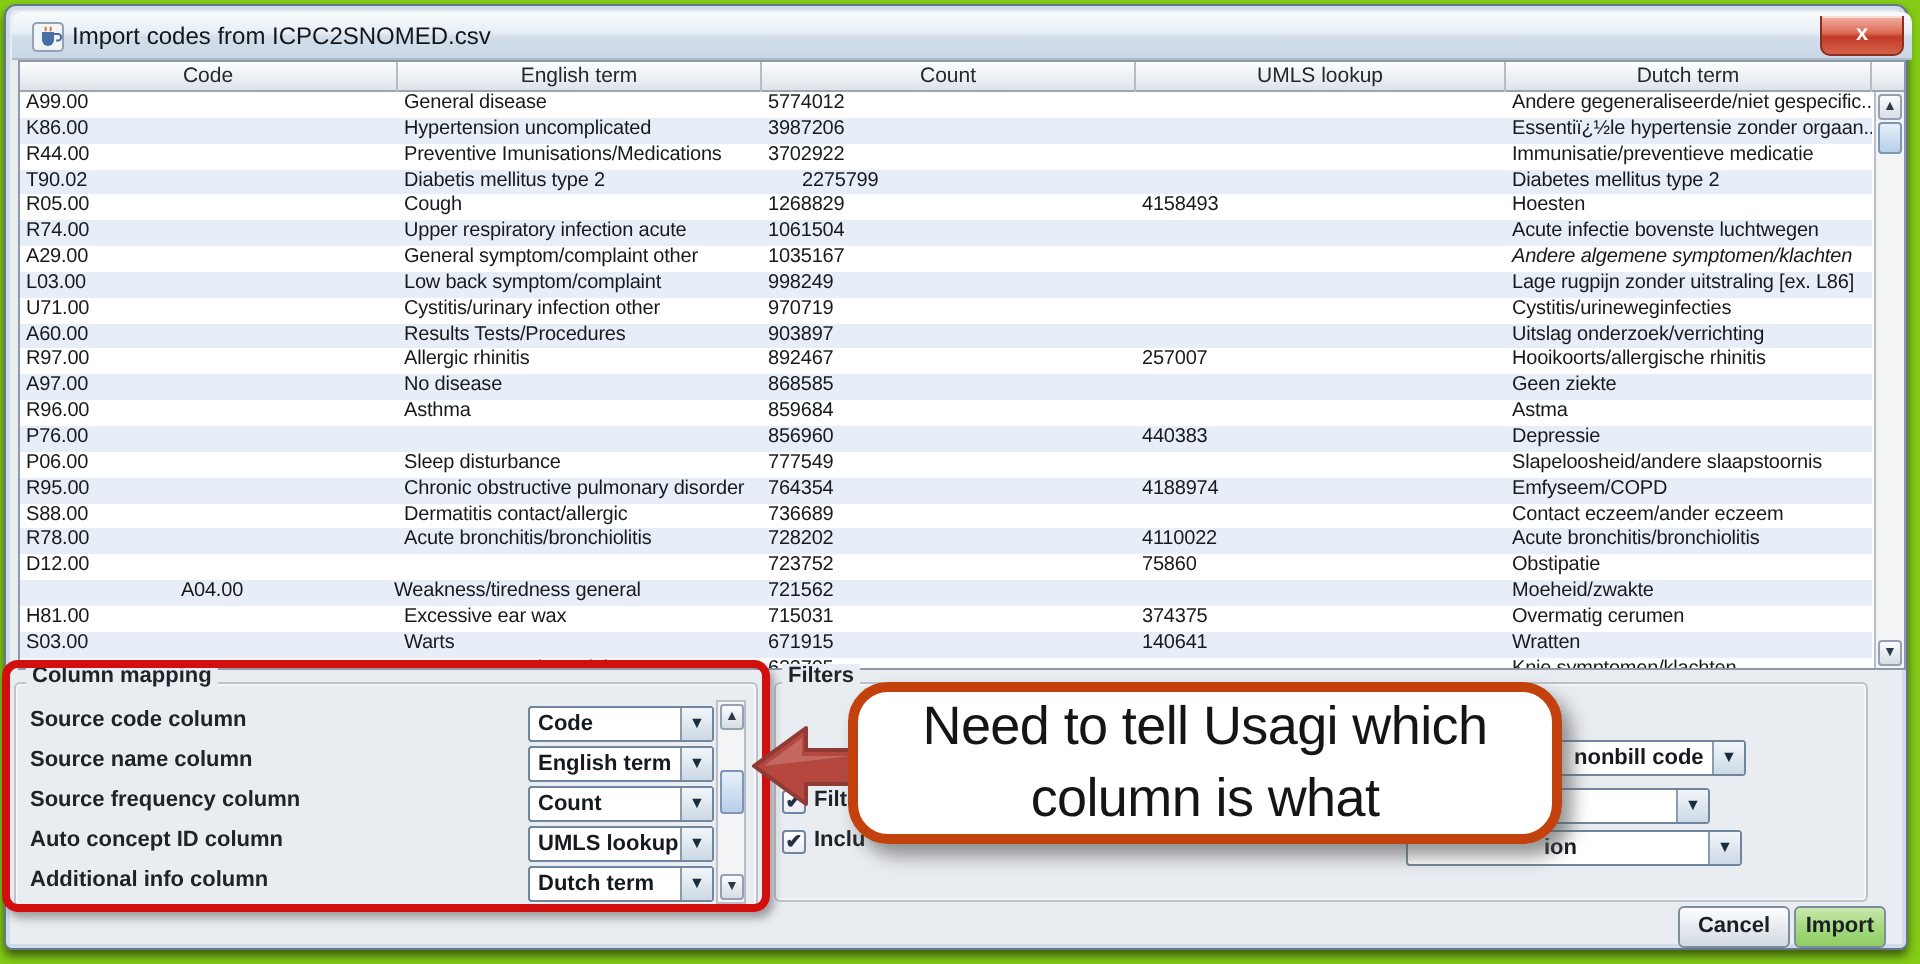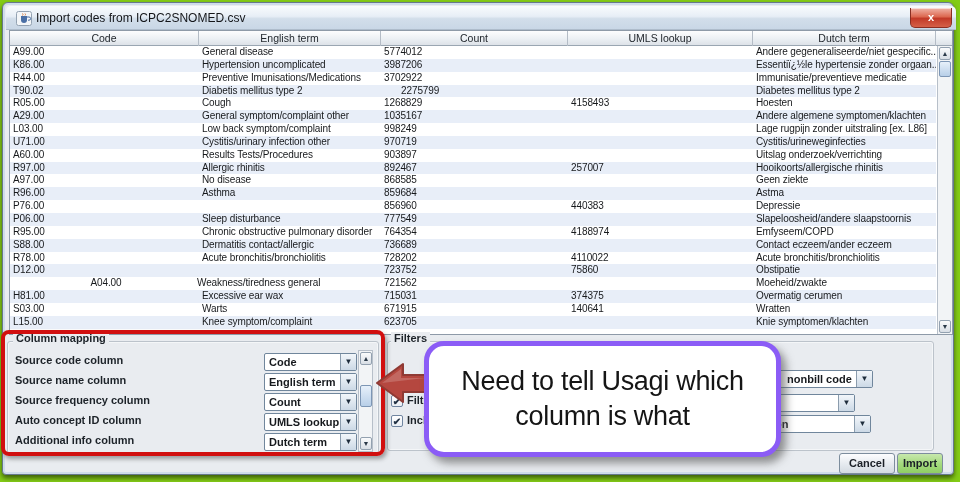--- a/index.html
+++ b/index.html
@@ -68,22 +68,22 @@
   .btn{position:absolute;height:21px;border:1px solid #7d8d9d;border-radius:3px;
     font-size:11px;font-weight:bold;color:#1b2027;text-align:center;line-height:19px;cursor:pointer;}
   .btn-cancel{background:linear-gradient(180deg,#fdfdfe 0%,#e7ebf0 50%,#d3dae1 100%);}
   .btn-import{background:linear-gradient(180deg,#c8e8ad 0%,#a5da7f 50%,#8fce64 100%);}
 
   
   .red-box{position:absolute;left:1px;top:330px;width:384px;height:126px;
     border:4px solid #d10f0f;border-radius:8px;z-index:40;
     box-shadow:2px 3px 4px rgba(60,60,60,.45);pointer-events:none;}
   .callout-arrow{position:absolute;left:376px;top:361px;z-index:50;}
-  .callout{position:absolute;left:424px;top:341px;width:357px;height:116px;z-index:55;
-    background:#ffffff;border:5px solid #8b5cf6;border-radius:20px;
+  .callout{position:absolute;left:424px;top:341px;width:357px;height:81px;z-index:55;
+    background:#ffffff;border:5px solid #c2410c;border-radius:20px;
     box-shadow:5px 6px 9px rgba(90,90,90,.65);
     display:flex;align-items:center;justify-content:center;text-align:center;}
   .callout-text{font-size:27px;color:#151515;line-height:1.3;padding:0 18px;letter-spacing:-.3px;}
 </style>
 </head>
 <body>
 
 <div class="stage">
 
   <div class="win-frame">
@@ -137,25 +137,32 @@
             <span class="td" style="left: 743px; width: 183px;">Diabetes mellitus type 2</span>
           </div>
           <div class="tr">
             <span class="td" style="left: 0px; width: 189px;">R05.00</span>
             <span class="td" style="left: 189px; width: 182px;">Cough</span>
             <span class="td" style="left: 371px; width: 187px;">1268829</span>
             <span class="td" style="left: 558px; width: 185px;">4158493</span>
             <span class="td" style="left: 743px; width: 183px;">Hoesten</span>
           </div>
           <div class="tr">
+            <span class="td" style="left: 0px; width: 189px;">R74.00</span>
+            <span class="td" style="left: 189px; width: 182px;">Upper respiratory infection acute</span>
+            <span class="td" style="left: 371px; width: 187px;">1061504</span>
+            <span class="td" style="left: 558px; width: 185px;"></span>
+            <span class="td" style="left: 743px; width: 183px;">Acute infectie bovenste luchtwegen</span>
+          </div>
+          <div class="tr">
             <span class="td" style="left: 0px; width: 189px;">A29.00</span>
             <span class="td" style="left: 189px; width: 182px;">General symptom/complaint other</span>
             <span class="td" style="left: 371px; width: 187px;">1035167</span>
             <span class="td" style="left: 558px; width: 185px;"></span>
-            <span class="td" style="left: 743px; width: 183px;">Andere algemene symptomen/klachten</span>
+            <span class="td" style="left: 743px; width: 183px; font-style: italic;">Andere algemene symptomen/klachten</span>
           </div>
           <div class="tr">
             <span class="td" style="left: 0px; width: 189px;">L03.00</span>
             <span class="td" style="left: 189px; width: 182px;">Low back symptom/complaint</span>
             <span class="td" style="left: 371px; width: 187px;">998249</span>
             <span class="td" style="left: 558px; width: 185px;"></span>
             <span class="td" style="left: 743px; width: 183px;">Lage rugpijn zonder uitstraling [ex. L86]</span>
           </div>
           <div class="tr">
             <span class="td" style="left: 0px; width: 189px;">U71.00</span>

